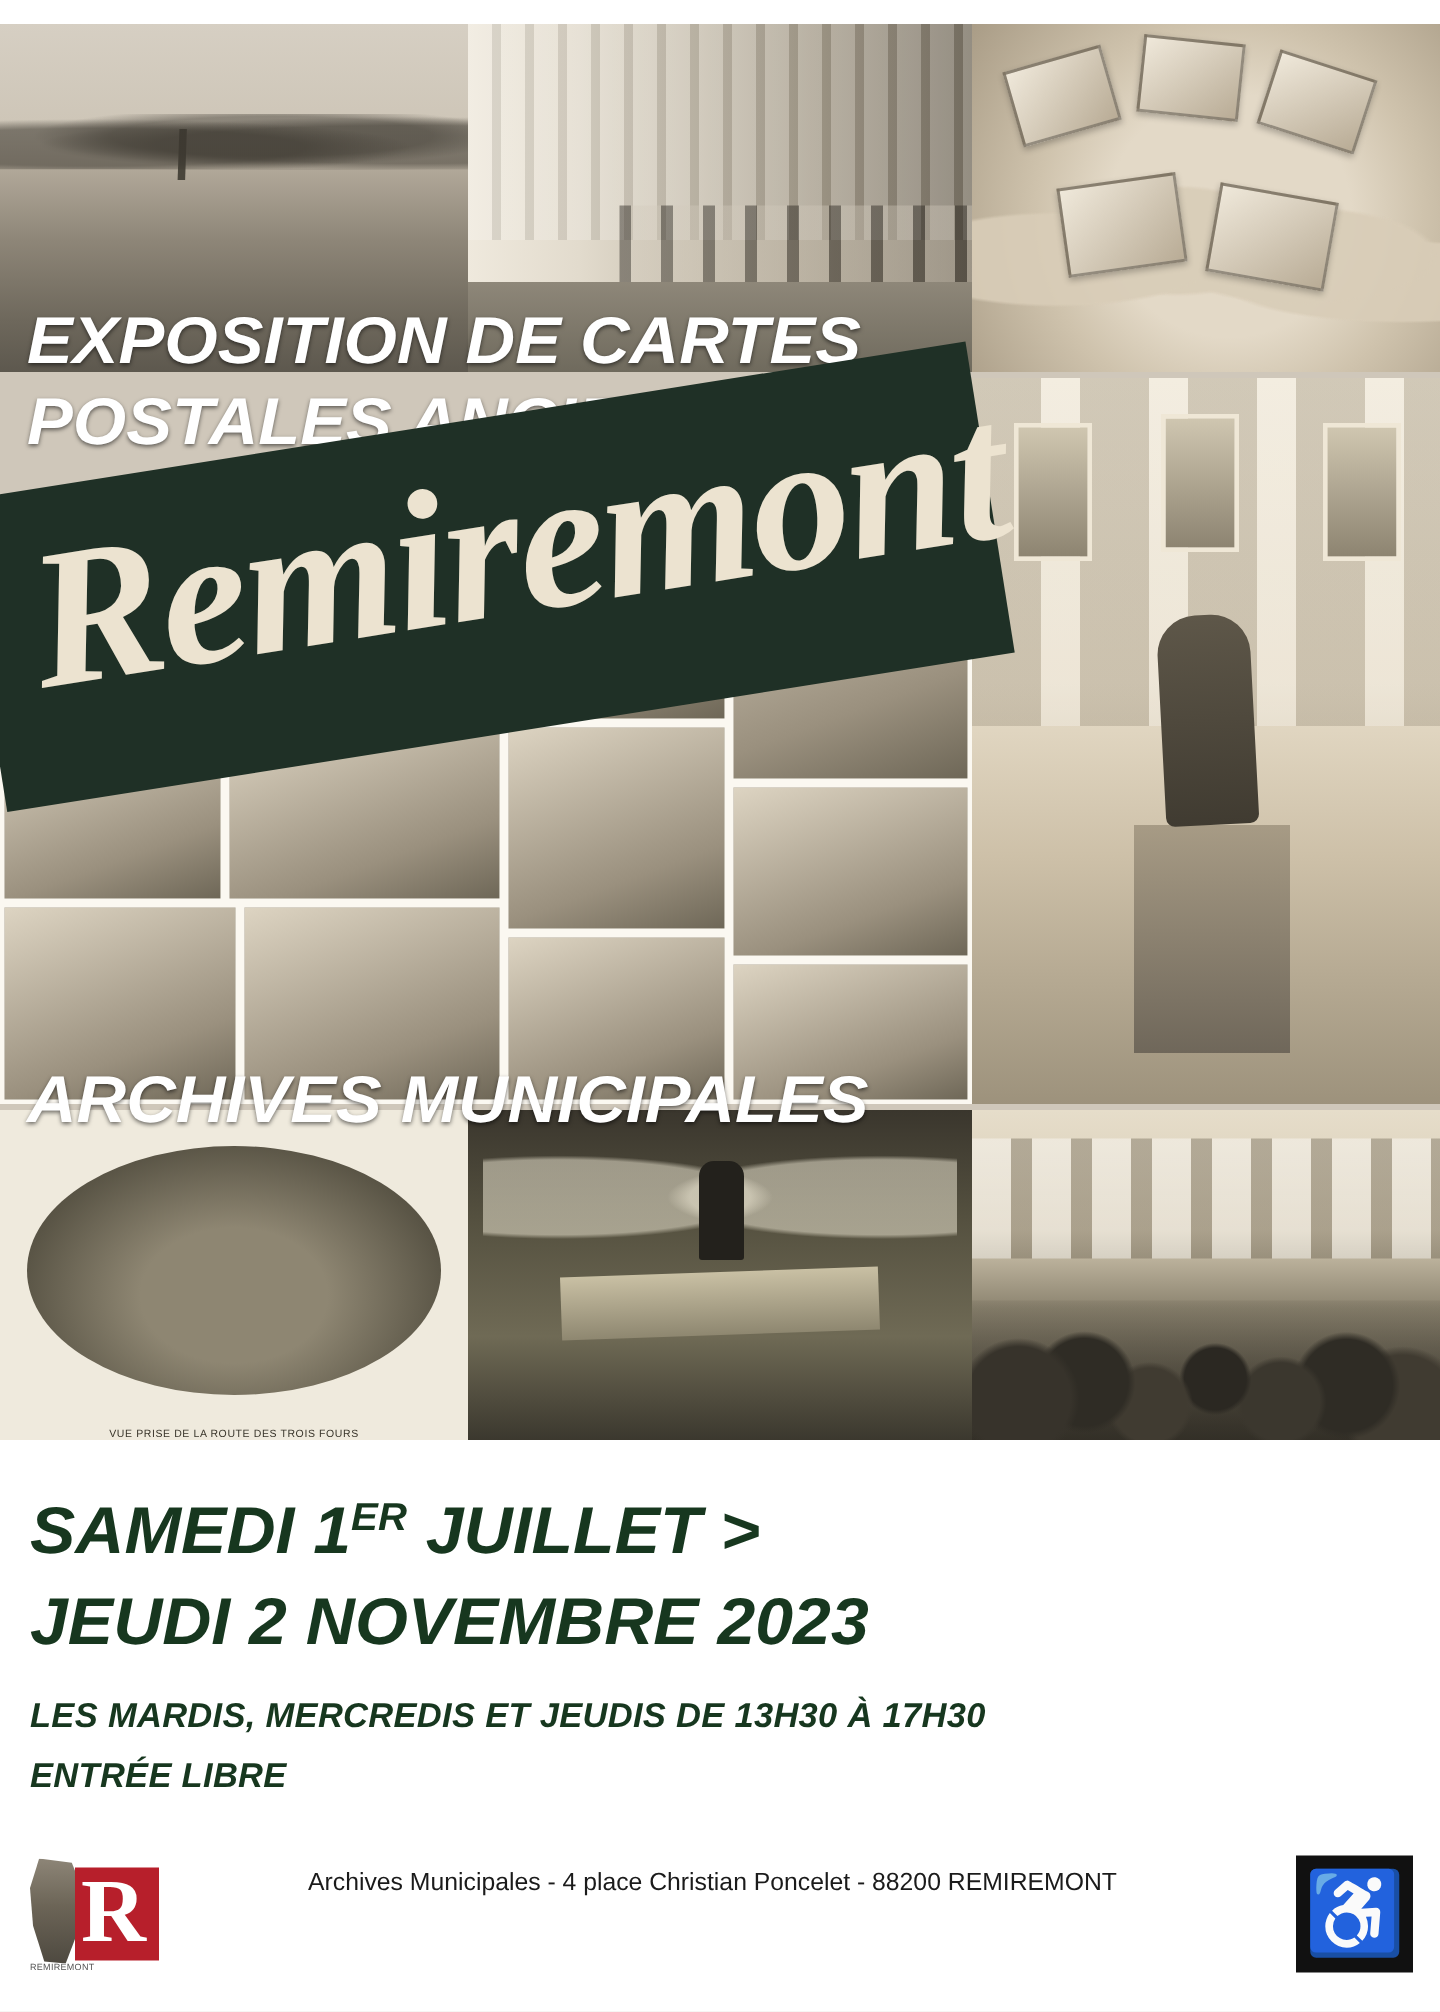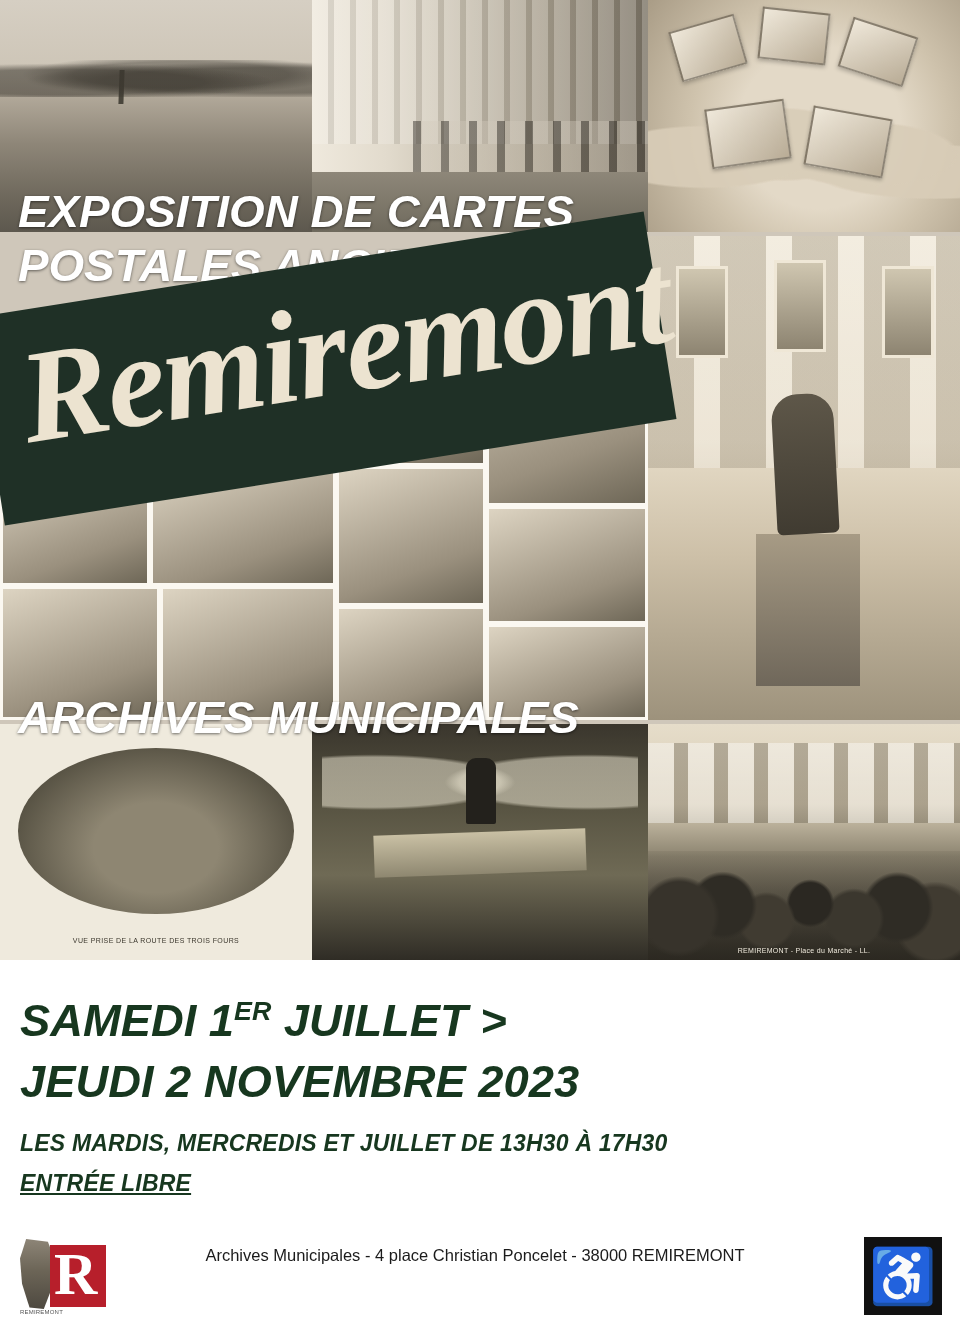--- a/index.html
+++ b/index.html
@@ -17,21 +17,21 @@
     position: relative;
     width: 960px;
     height: 1341px;
     background: #ffffff;
     overflow: hidden;
   }
 
   
   .collage {
     position: absolute;
-    left: 0; top: 0;
+    left: 0; top: 16px;
     width: 960px;
     height: 960px;
     background: #cfc7ba;
     overflow: hidden;
   }
   .ph {
     position: absolute;
     overflow: hidden;
     background: #b9b1a4;
   }
@@ -284,21 +284,21 @@
     position: absolute;
     left: 20px;
     color: #17371f;
     font-weight: 700;
     font-style: italic;
     font-size: 23px;
     letter-spacing: .2px;
     white-space: nowrap;
   }
   .hours-1 { top: 170px; }
-  .hours-2 { top: 210px; text-decoration: underline; }
+  .hours-2 { top: 210px; }
 
   
   .footer {
     position: absolute;
     left: 0; bottom: 0;
     width: 960px; height: 110px;
   }
   .logo {
     position: absolute;
     left: 20px; top: 8px;
@@ -434,34 +434,34 @@
     <div class="headline headline-3">ARCHIVES MUNICIPALES</div>
   </div>
 
   <div class="info">
 
     <div class="dates dates-1">
       <span>SAMEDI 1</span><span class="sup">ER</span><span> JUILLET &gt;</span>
     </div>
     <div class="dates dates-2">JEUDI 2 NOVEMBRE 2023</div>
 
-    <div class="hours hours-1">LES MARDIS, MERCREDIS ET JUILLET DE 13H30 À 17H30</div>
+    <div class="hours hours-1">LES MARDIS, MERCREDIS ET JEUDIS DE 13H30 À 17H30</div>
     <div class="hours hours-2">ENTRÉE LIBRE</div>
 
     <div class="footer">
 
       <div class="logo">
         <div class="stone"></div>
         <div class="rbox"></div>
         <div class="rletter">R</div>
         <div class="sub">REMIREMONT</div>
       </div>
 
       <div class="contact">
-        <div>Archives Municipales - 4 place Christian Poncelet - 38000 REMIREMONT</div>
+        <div>Archives Municipales - 4 place Christian Poncelet - 88200 REMIREMONT</div>
       </div>
 
       <div class="access">
         <div class="glyph">♿</div>
       </div>
     </div>
   </div>
 </div>
 
 </body></html>

